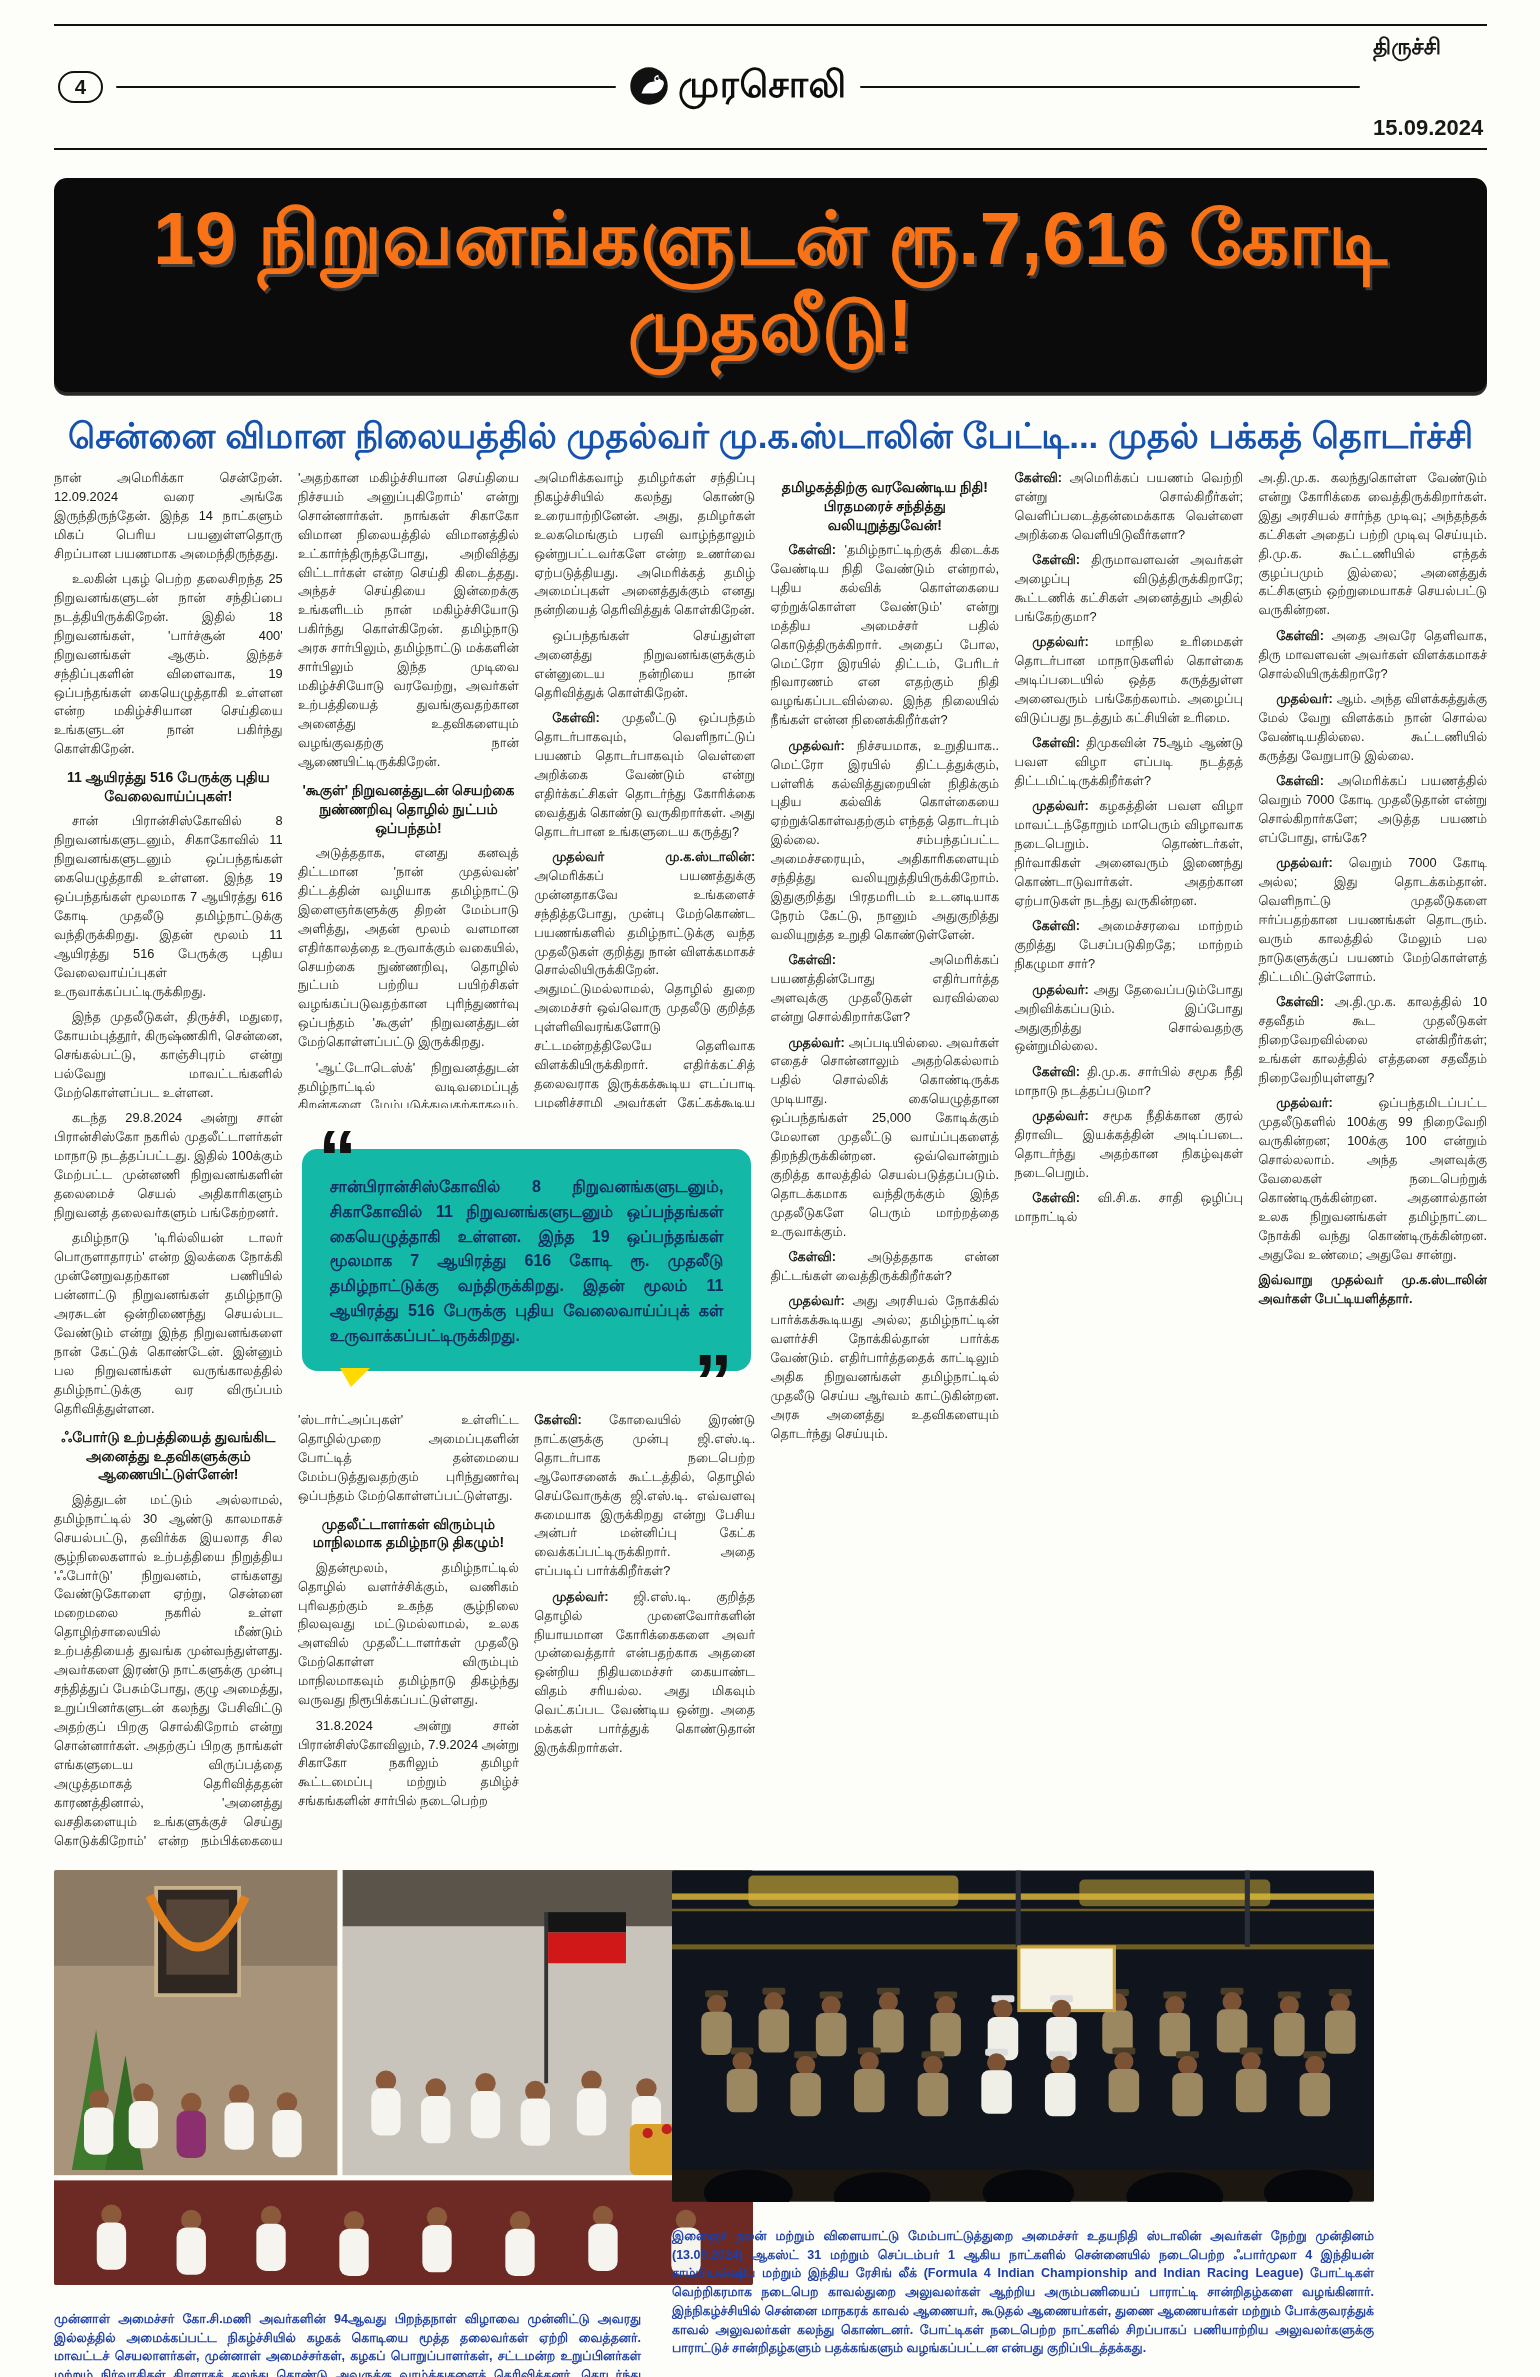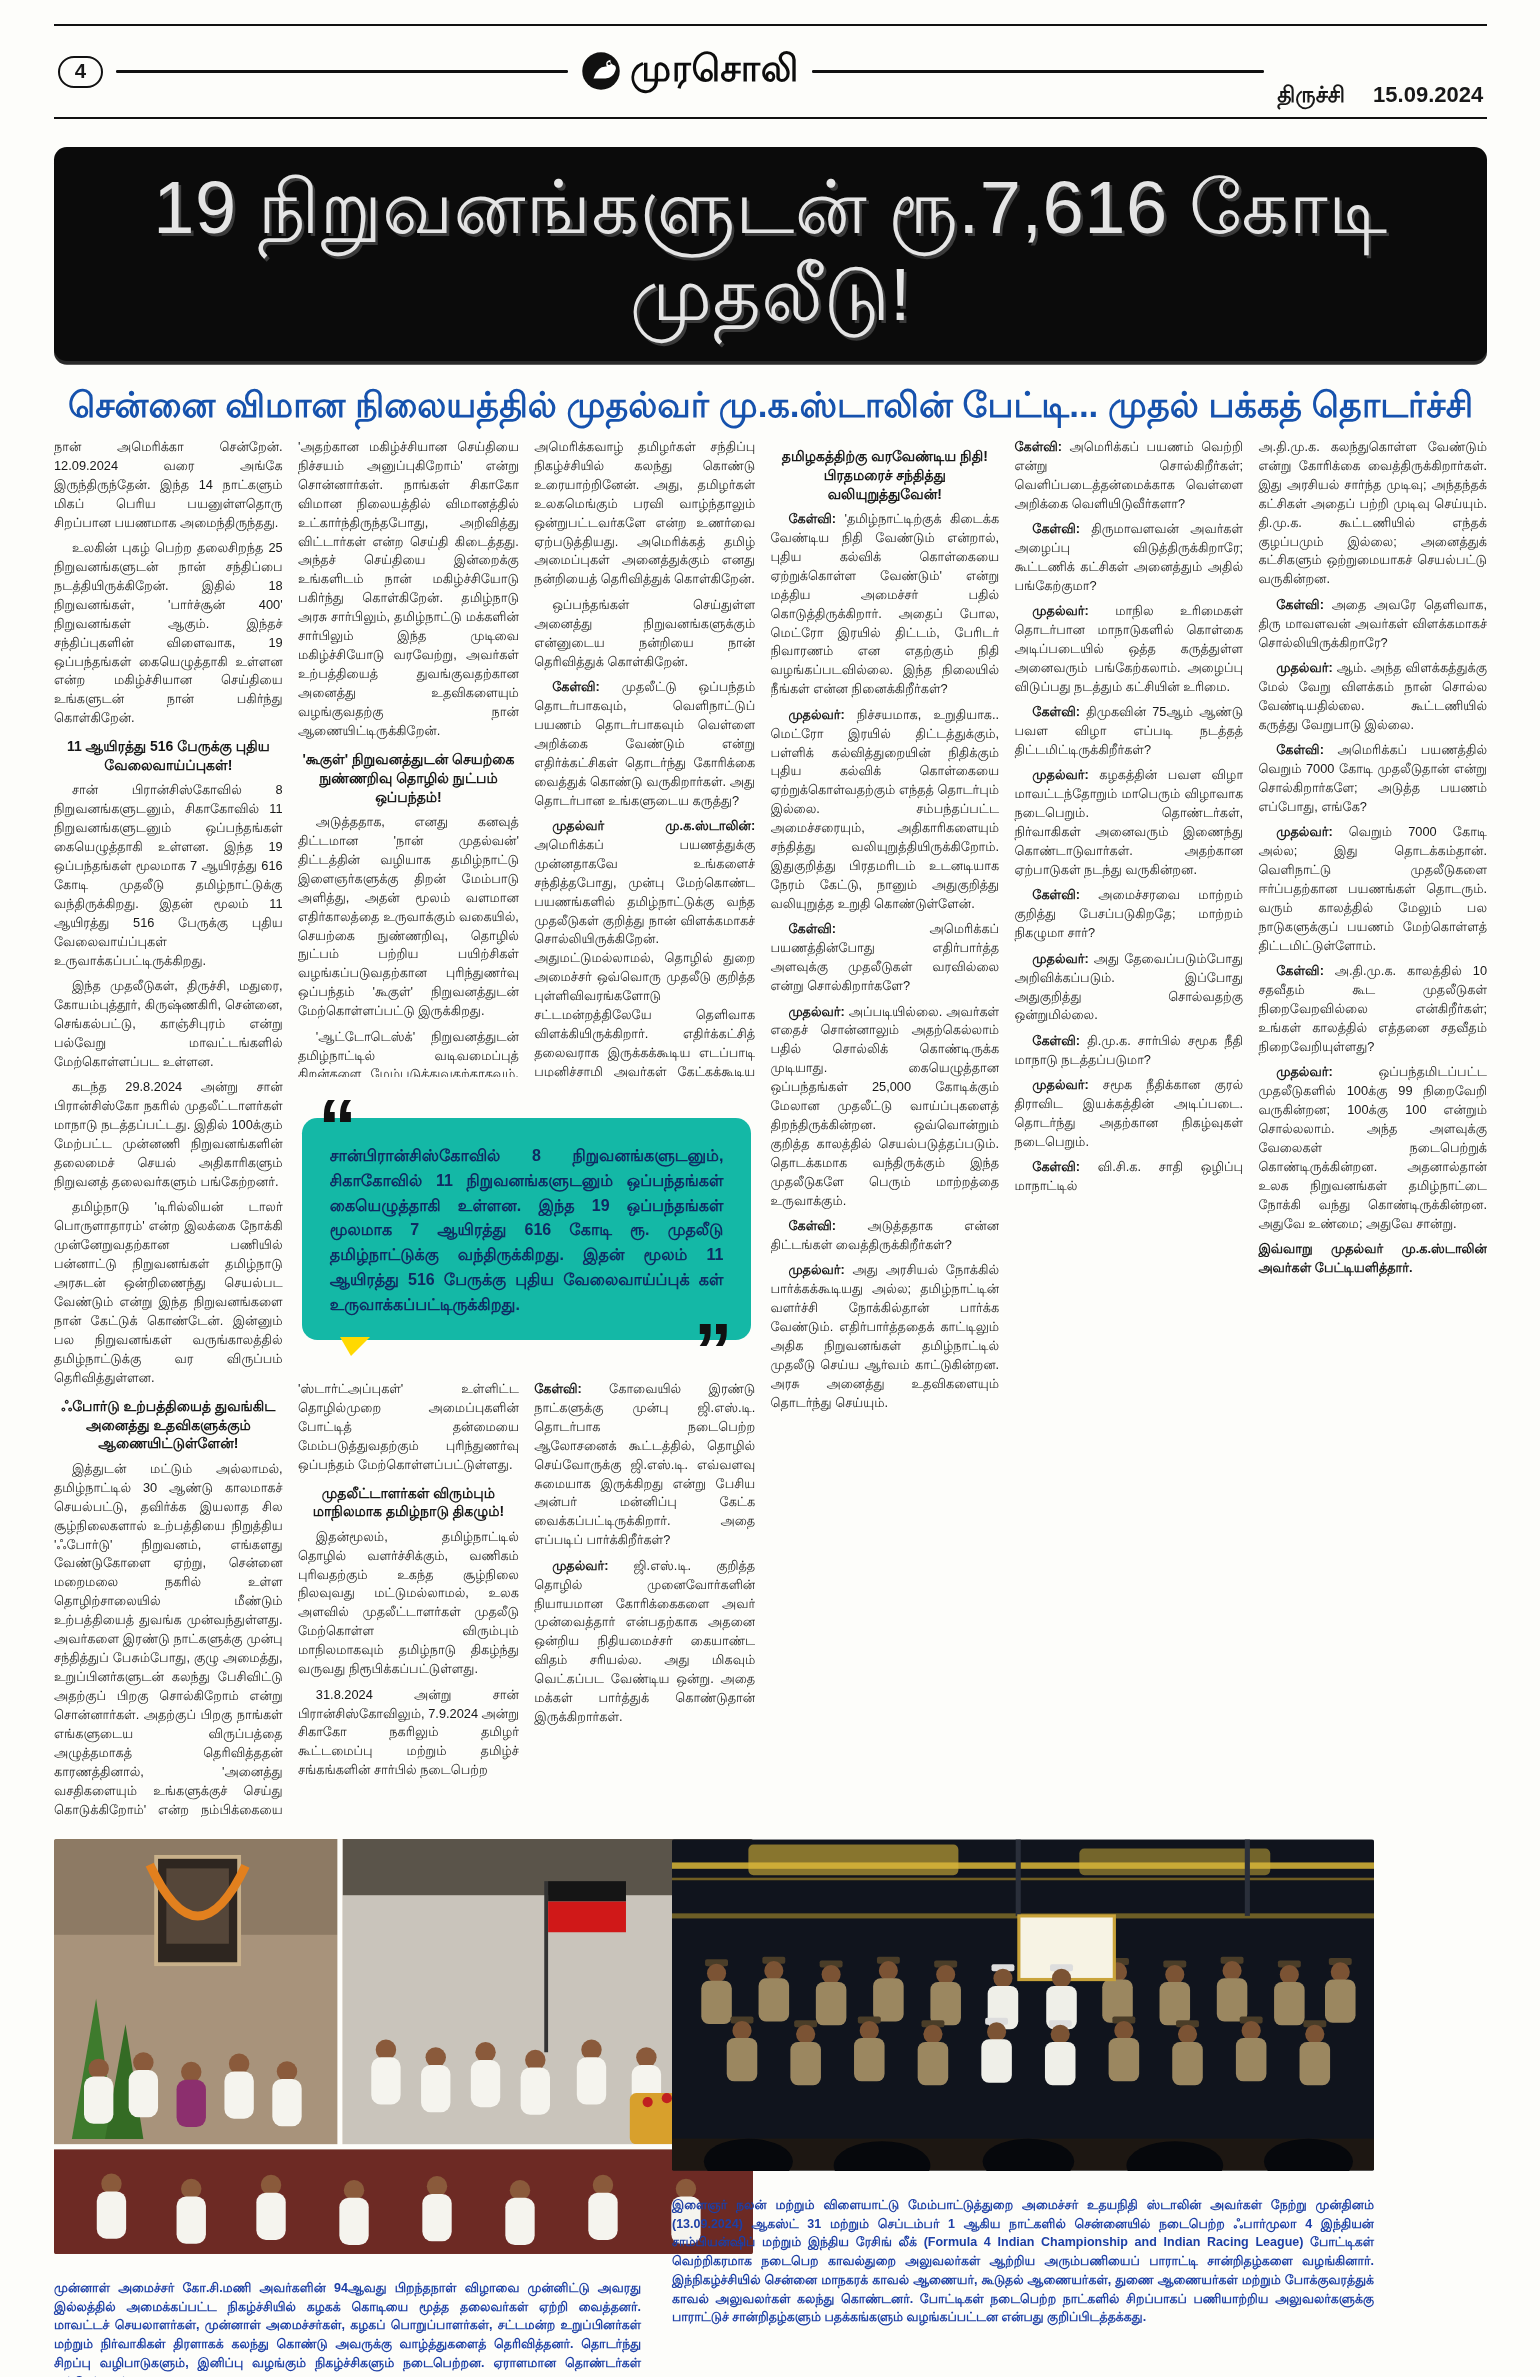--- a/index.html
+++ b/index.html
@@ -7,26 +7,26 @@
         box-sizing:border-box;padding:24px 54px 32px;overflow:hidden;
         font-family:"Liberation Sans","DejaVu Sans",sans-serif;color:#181818;}
   
   .hdr{display:flex;align-items:center;border-top:2.6px solid #111;border-bottom:2.6px solid #111;
        padding:7.7px 3.8px;gap:12.8px;}
   .page-num{border:2.6px solid #111;border-radius:16.6px;min-width:41px;height:28px;display:flex;
        align-items:center;justify-content:center;font-size:20.4px;font-weight:bold;}
   .hdr-rule{flex:1;height:2.6px;background:#111;border-radius:1.3px;}
   .masthead{display:flex;align-items:center;gap:9px;}
   .masthead .name{font-size:37px;font-weight:800;letter-spacing:0.6px;color:#0d0d0d;}
-  .edition{display:flex;align-items:baseline;gap:28px;font-weight:800;}
+  .edition{display:flex;align-items:baseline;gap:5px;font-weight:800;flex-direction:column;}
   .edition .ed{font-size:22px;} .edition .dt{font-size:22px;margin-top:48px;}
   
   .banner{margin:28px 0 0;background:#0b0b0b;border-radius:12.8px;padding:16.6px 11.5px 22px;
           text-align:center;box-shadow:0 3.8px 0 #2a2a2a;}
-  .banner h1{margin:0;color:#e5e5e5;font-size:74px;font-weight:400;line-height:1.18;
+  .banner h1{margin:0;color:#f97316;font-size:74px;font-weight:700;line-height:1.18;
              letter-spacing:0.6px;text-shadow:2.6px 3.2px 0 #3a3a3a;}
   .subhead{margin:22px 6.4px 11.5px;text-align:center;color:#1652ad;font-size:35px;
            font-weight:800;line-height:1.25;}
   
   .body-grid{display:flex;gap:15.3px;margin-top:11.5px;height:1379px;text-align:justify;}
   .col{flex:1;min-width:0;overflow:hidden;}
   .col-mid{flex:2;display:flex;flex-direction:column;min-width:0;gap:25px;}
   .mid-row{display:flex;gap:15.3px;}
   .mid-top{height:639px;overflow:hidden;}
   .mid-bot{flex:1;overflow:hidden;}

